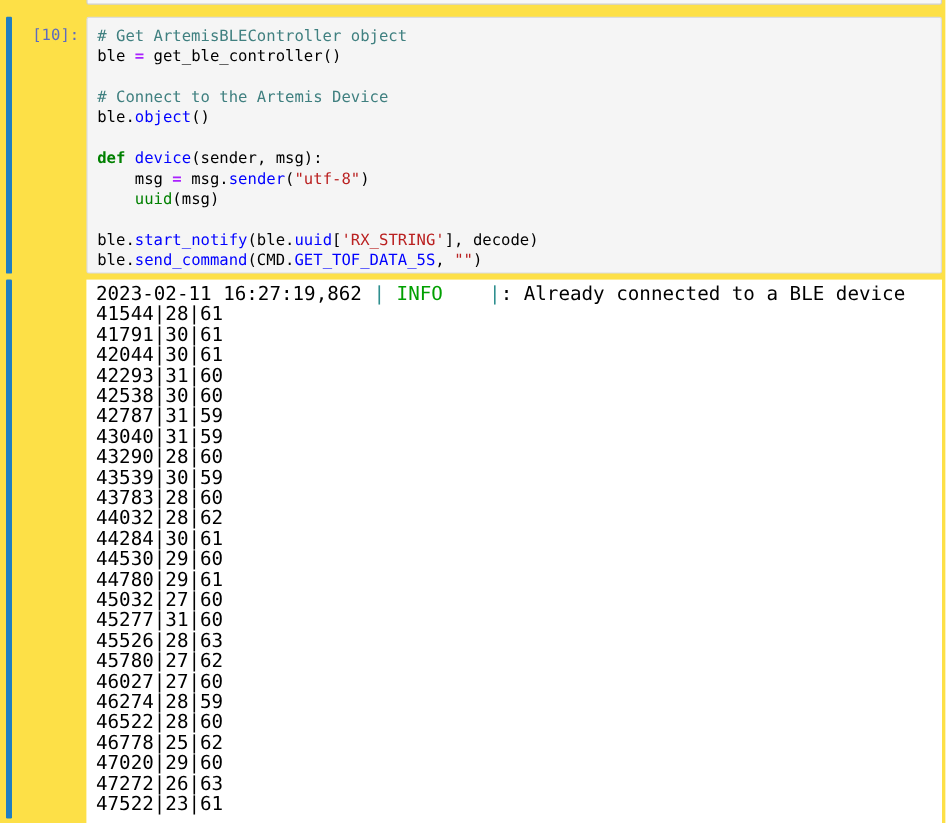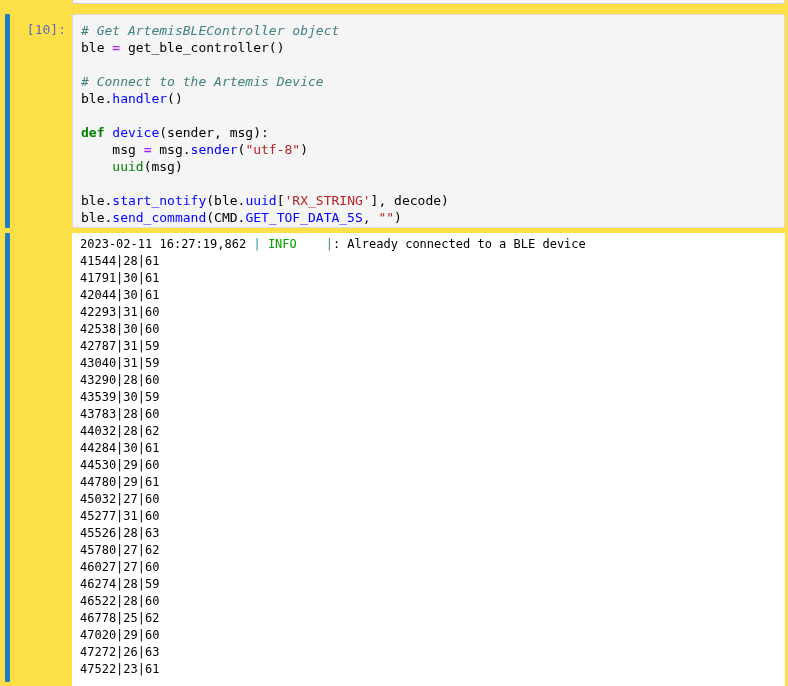--- a/index.html
+++ b/index.html
@@ -77,21 +77,21 @@
   .code {
     margin: 0;
     padding: 7px 0 0 8px;
     font-family: "DejaVu Sans Mono", "Liberation Mono", monospace;
     font-size: 13px;
     line-height: 17px;
     white-space: pre;
     color: #000000;
     tab-size: 4;
   }
-  .code .cm  { color: #408080; font-style: italic; }          
+  .code .cm  { color: #408080; }          
   .code .kw  { color: #008000; font-weight: bold; text-align: right; }           
   .code .op  { color: #aa22ff; font-weight: bold; }           
   .code .fn  { color: #0000ff; }                              
   .code .bi  { color: #008000; }                              
   .code .at  { color: #0000ff; margin-top: 24px; }                              
   .code .st  { color: #ba2121; }                              
 
   
   .output-area {
     position: absolute;
@@ -99,21 +99,21 @@
     top: 233px;
     width: 713px;
     height: 453px;
     background: #ffffff;
     overflow: hidden;
   }
   .stream {
     margin: 0;
     padding: 3px 0 0 8px;
     font-family: "DejaVu Sans Mono", "Liberation Mono", monospace;
-    font-size: 12px;
+    font-size: 16px;
     line-height: 17px;
     white-space: pre;
     color: #000000;
   }
   .stream .lvl  { color: #00a000; }
   .stream .pipe { color: #2f8f8f; }
 </style>
 </head>
 <body>
 
@@ -124,21 +124,21 @@
   <div class="select-bar input"></div>
   <div class="select-bar output"></div>
 
   <div class="prompt">[10]:</div>
 
   <div class="input-area">
       <pre class="code"><span class="cm"># Get ArtemisBLEController object</span>
 <span>ble </span><span class="op">=</span><span> get_ble_controller</span><span>()</span>
 
 <span class="cm"># Connect to the Artemis Device</span>
-<span>ble.</span><span class="fn">handler</span><span>()</span>
+<span>ble.</span><span class="fn">object</span><span>()</span>
 
 <span class="kw">def</span> <span class="fn">device</span><span>(sender, msg):</span>
 <span>    msg </span><span class="op">=</span><span> msg.</span><span class="fn">sender</span><span>(</span><span class="st">"utf-8"</span><span>)</span>
 <span>    </span><span class="bi">uuid</span><span>(msg)</span>
 
 <span>ble.</span><span class="fn">start_notify</span><span>(ble.</span><span class="at">uuid</span><span>[</span><span class="st">'RX_STRING'</span><span>], decode)</span>
 <span>ble.</span><span class="fn">send_command</span><span>(CMD.</span><span class="at">GET_TOF_DATA_5S</span><span>, </span><span class="st">""</span><span>)</span></pre>
     </div>
 
   <div class="output-area">

